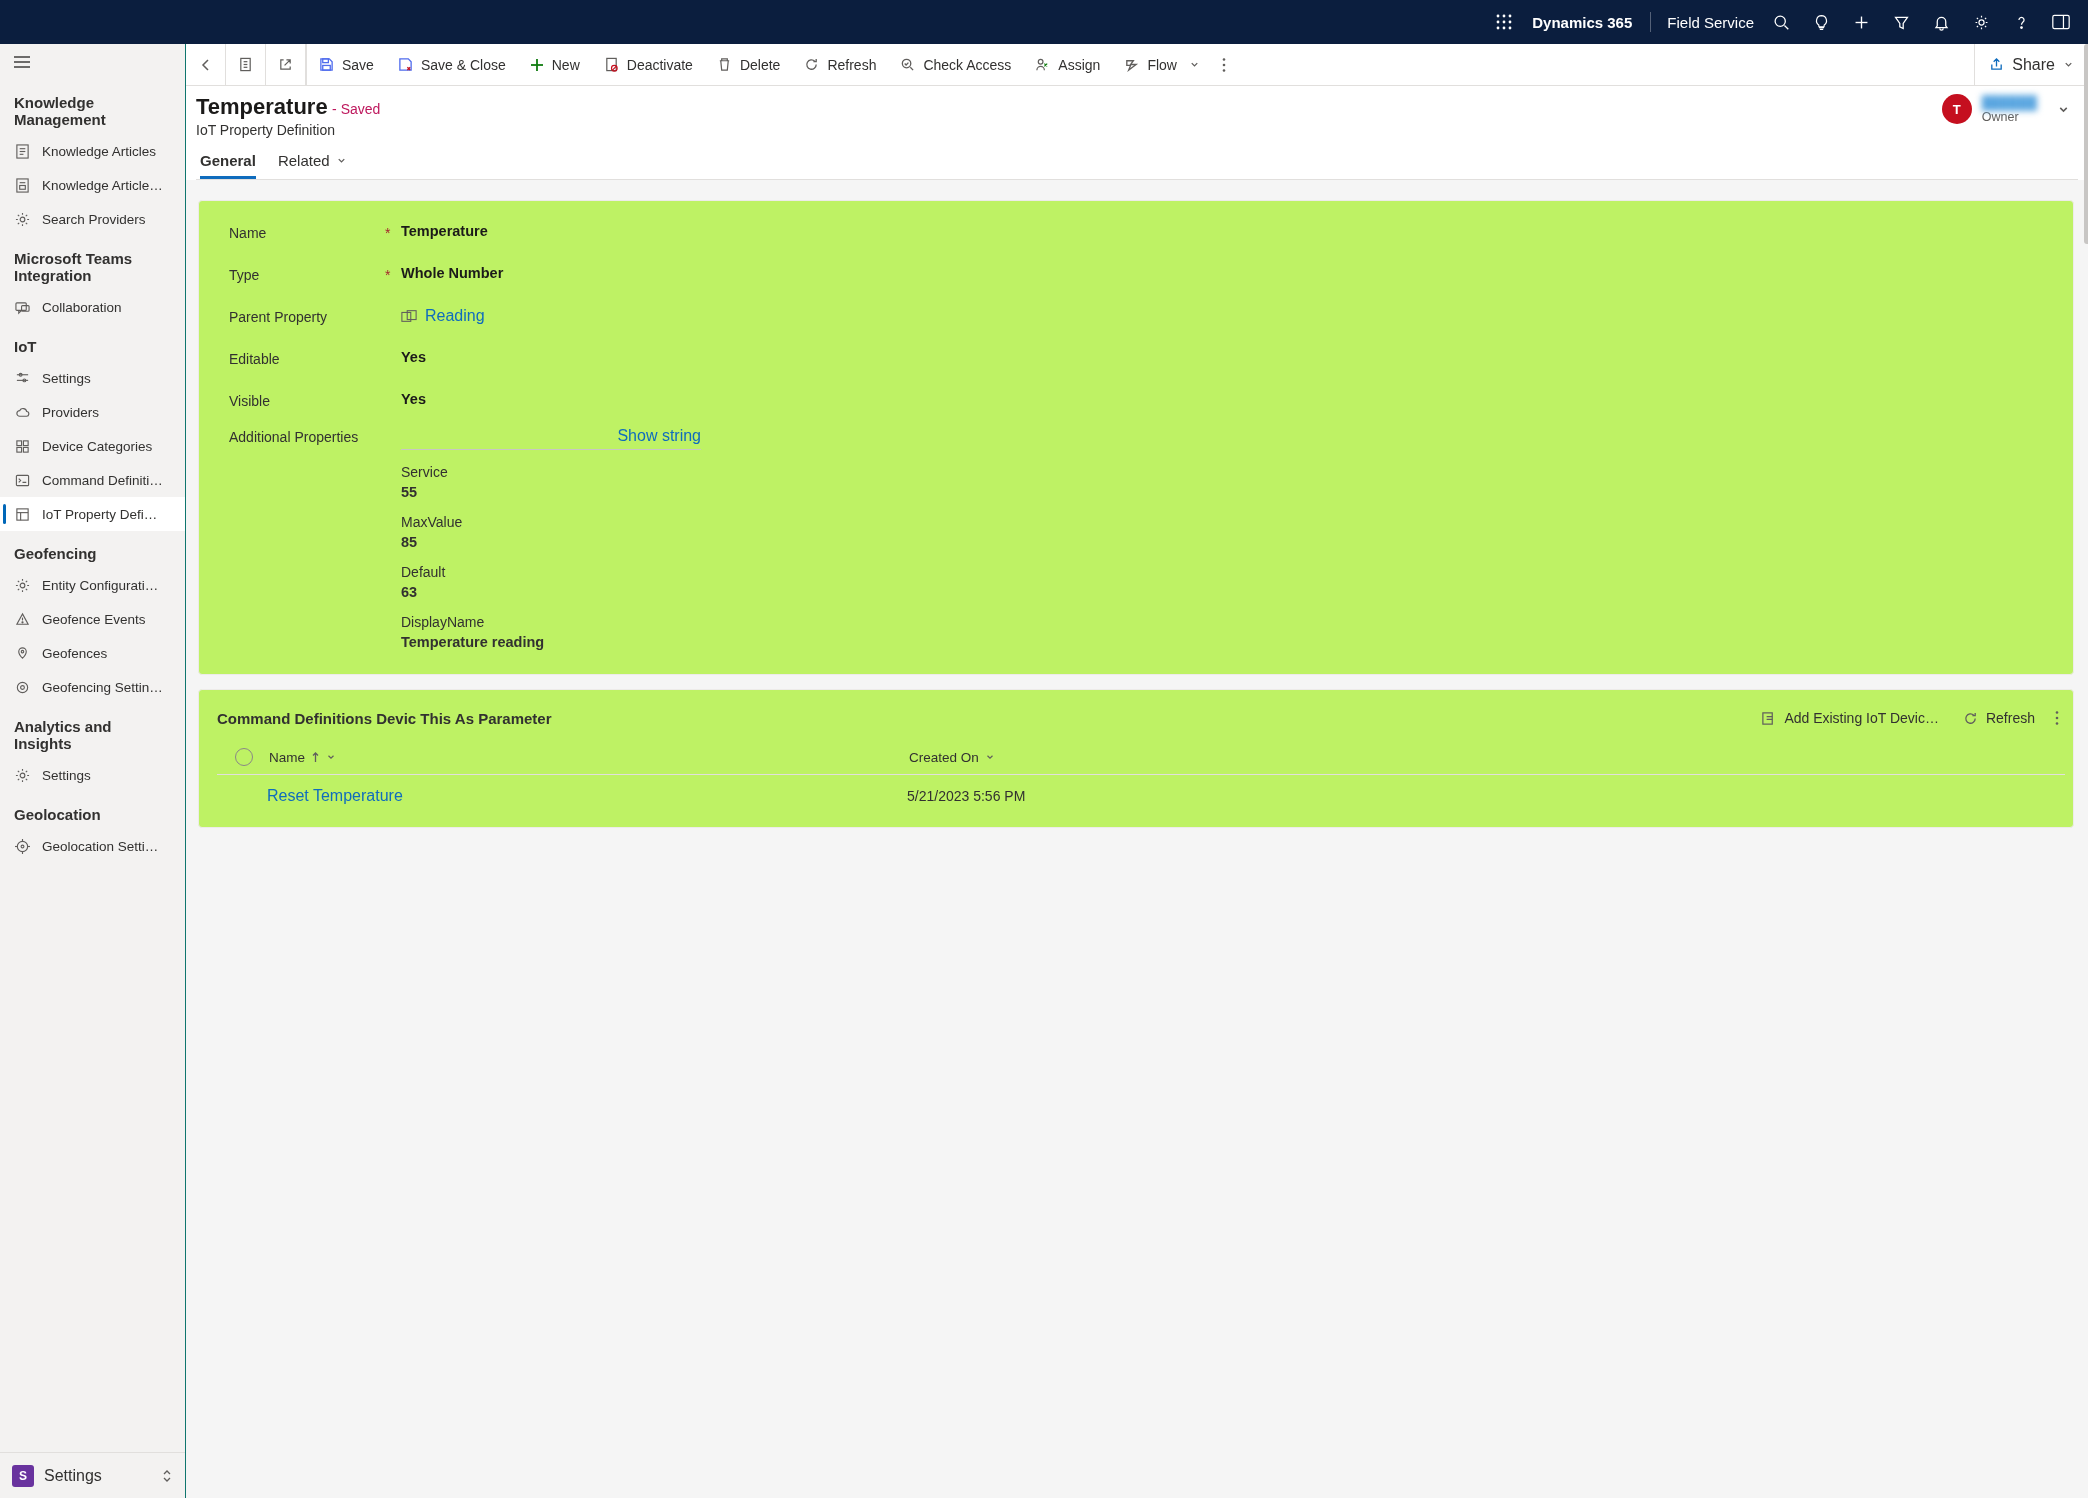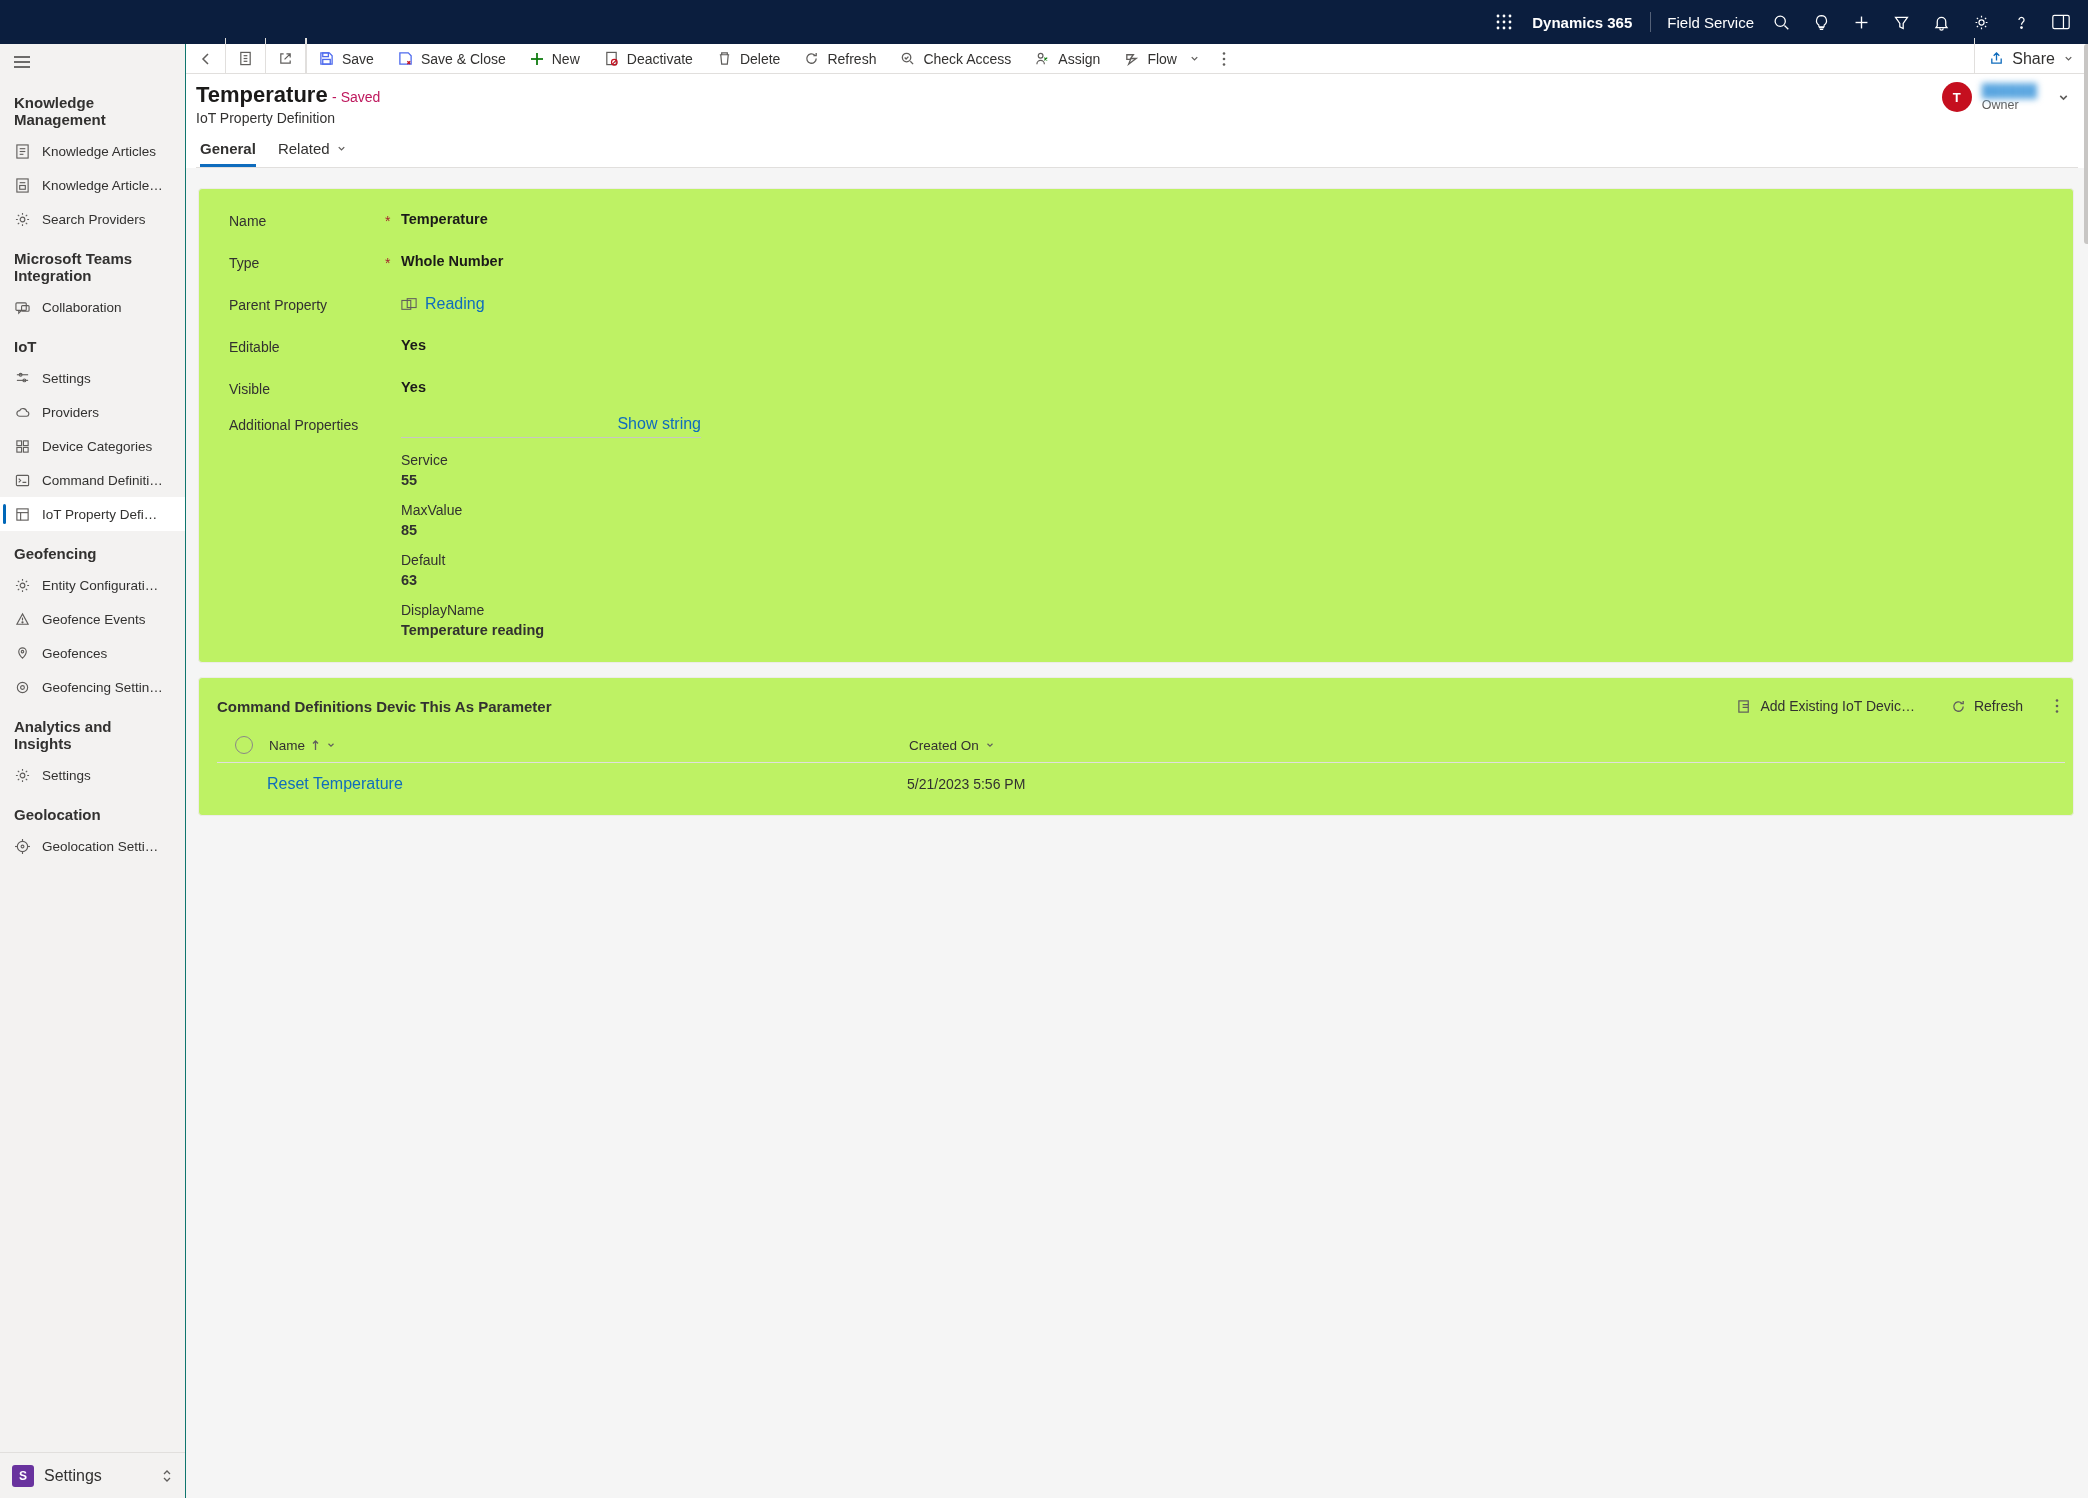--- a/index.html
+++ b/index.html
@@ -35,21 +35,21 @@
   .footer-switch {
     height: 46px; border-top:1px solid #e1dfdd; display:flex; align-items:center; gap:10px; padding:0 12px; cursor:pointer;
   }
   .footer-badge { width:22px; height:22px; background:#69339e; color:#fff; font-size:12px; display:flex;
                   align-items:center; justify-content:center; border-radius:3px; font-weight:600; }
   .footer-caret { margin-left:auto; }
 
   
   .content { flex:1; display:flex; flex-direction:column; background:#fff; position:relative; }
 
-  .cmdbar { height: 30px; border-bottom: 1px solid #e1dfdd; display:flex; align-items:center; }
+  .cmdbar { height: 42px; border-bottom: 1px solid #e1dfdd; display:flex; align-items:center; }
   .cmd-icononly { width:40px; height:42px; display:flex; align-items:center; justify-content:center; cursor:pointer; border-right:1px solid #e1dfdd; }
   .cmd-icononly.first { border-left:none; }
   .cmd-btn { display:flex; align-items:center; gap:8px; padding:0 12px; height:42px; font-size:14px; cursor:pointer; }
   .cmd-sep { width:1px; height:42px; background:#e1dfdd; }
   .cmd-spacer { flex:1; }
   .cmd-share { display:flex; align-items:center; gap:8px; padding:0 14px; height:42px; cursor:pointer; border-left:1px solid #e1dfdd; }
 
   .record-body { flex:1; background:#f5f5f5; padding: 10px 6px 0 10px; overflow-y:auto; }
   .header-row { background:#fff; padding: 8px 10px 0 10px; }
   .hdr-flex { display:flex; justify-content:space-between; align-items:flex-start; }
@@ -79,21 +79,21 @@
   .addl-header { display:flex; justify-content:flex-end; width:300px; border-bottom:1px solid #c8c6c4; padding-bottom:4px; }
   .addl-block { margin-top:14px; }
   .addl-item { margin-bottom: 14px; }
   .addl-k { font-size:14px; color:#323130; margin-bottom:4px; }
   .addl-v { font-size:14.5px; font-weight:600; }
   .scroll-indicator { position:absolute; right:-2px; top:0; width:6px; height:200px; background:#c8c6c4; border-radius:3px; }
 
   .subgrid-card { padding: 14px 8px 10px 18px; }
   .subgrid-top { display:flex; justify-content:space-between; align-items:center; }
   .subgrid-title { font-size:15px; font-weight:600; color:#323130; }
-  .subgrid-cmds { display:flex; align-items:center; gap:16px; }
+  .subgrid-cmds { display:flex; align-items:center; gap:4px; }
   .sg-btn { display:flex; align-items:center; gap:8px; padding:6px 10px; font-size:14px; cursor:pointer; }
 
   .grid-head { display:flex; align-items:center; border-bottom:1px solid #e1dfdd; padding: 10px 0 8px 2px; margin-top:6px; }
   .grid-sel { width:50px; display:flex; justify-content:center; }
   .sel-circle { width:18px; height:18px; border:1.5px solid #8a8886; border-radius:50%; }
   .gh-col { font-size:13.5px; color:#323130; display:flex; align-items:center; gap:6px; }
   .gh-name { flex:0 0 640px; }
   .gh-created { flex:1; }
   .grid-row { display:flex; align-items:center; padding: 12px 0; }
   .gr-name { flex:0 0 640px; }

